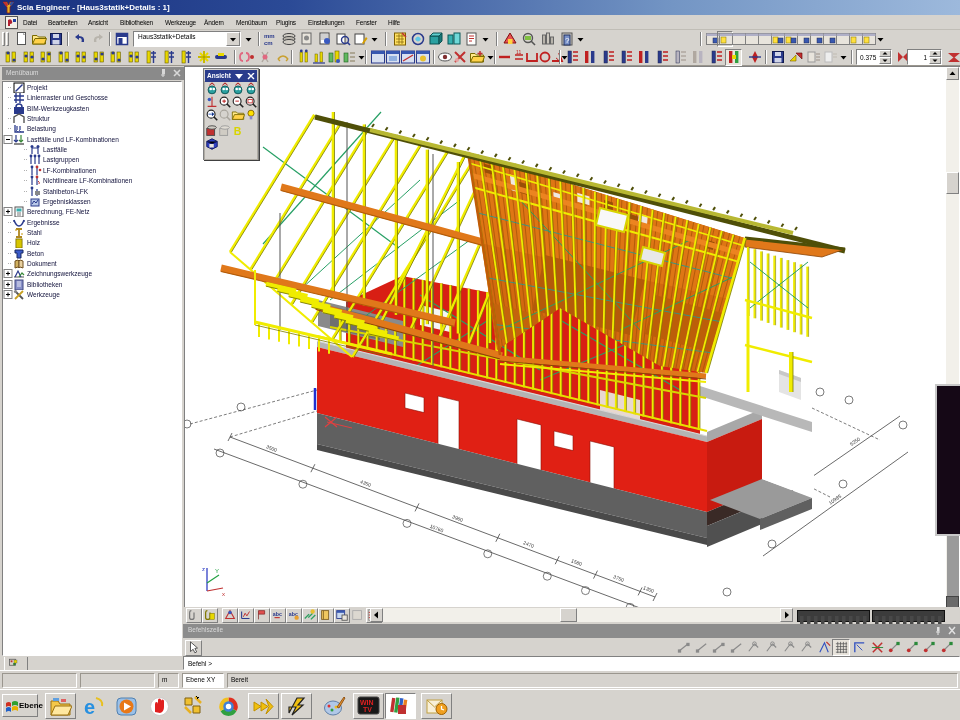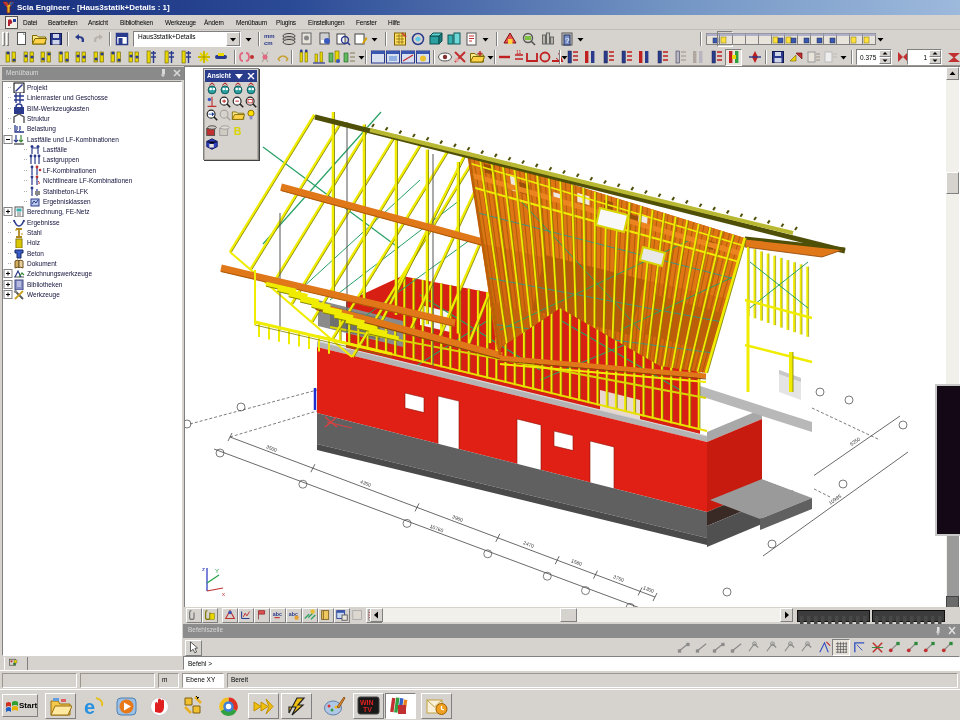--- a/index.html
+++ b/index.html
@@ -1430,21 +1430,21 @@
 <div class="abs" style="left:182px;top:673px;width:42px;height:15px;background:#fff;border:1px solid #9a968e;border-right-color:#fff;border-bottom-color:#fff;font-size:6.5px;color:#000;padding:2px 3px;white-space:nowrap;overflow:hidden">Ebene XY</div>
 <div class="abs" style="left:227px;top:673px;width:731px;height:15px;background:#d6d3ce;border:1px solid #9a968e;border-right-color:#fff;border-bottom-color:#fff;font-size:6.5px;color:#000;padding:2px 3px;white-space:nowrap;overflow:hidden">Bereit</div>
 <div class="abs" style="left:0;top:689px;width:960px;height:31px;background:#d6d3ce;border-top:1px solid #fff"></div>
 <div class="abs raised" style="left:2px;top:694px;width:36px;height:23px;background:#d6d3ce">
     <svg class="abs" style="left:2px;top:4px" width="14" height="14" viewBox="0 0 14 14">
       <path d="M1 4 Q4 2 6 4 L6 8 Q4 6 1 8 Z" fill="#d03020"></path>
       <path d="M7 3 Q10 1 13 3 L13 7 Q10 5 7 7 Z" fill="#30a030"></path>
       <path d="M1 9 Q4 7 6 9 L6 13 Q4 11 1 13 Z" fill="#2060c8"></path>
       <path d="M7 8 Q10 6 13 8 L13 12 Q10 10 7 12 Z" fill="#e8b000"></path>
     </svg>
-    <span class="abs" style="left:16px;top:6px;font-size:8px;font-weight:bold;color:#000">Start</span>
+    <span class="abs" style="left:16px;top:6px;font-size:8px;font-weight:bold;color:#000">Ebene</span>
   </div>
 <div class="abs" style="left:45px;top:693px;width:31px;height:26px;border-top:1px solid #fff;border-left:1px solid #fff;border-right:1px solid #808080;border-bottom:1px solid #808080;background:#d6d3ce"></div>
 <svg class="abs" style="left:49px;top:695px" width="23" height="23" viewBox="0 0 23 23">
     <path d="M2 6 L9 6 L11 9 L21 9 L21 20 L2 20 Z" fill="#f4c84a" stroke="#9a7010"></path>
     <path d="M2 20 L6 11 L23 11 L19 20 Z" fill="#ffe8a0" stroke="#9a7010"></path>
     <rect x="4" y="3" width="6" height="3" fill="#60a0e0"></rect>
     <rect x="12" y="4" width="5" height="3" fill="#e06060"></rect>
   </svg>
 <svg class="abs" style="left:82px;top:695px" width="23" height="23" viewBox="0 0 23 23">
     <text x="2" y="19" font-size="20" font-weight="bold" fill="#2890e0" font-family="Liberation Sans">e</text>

